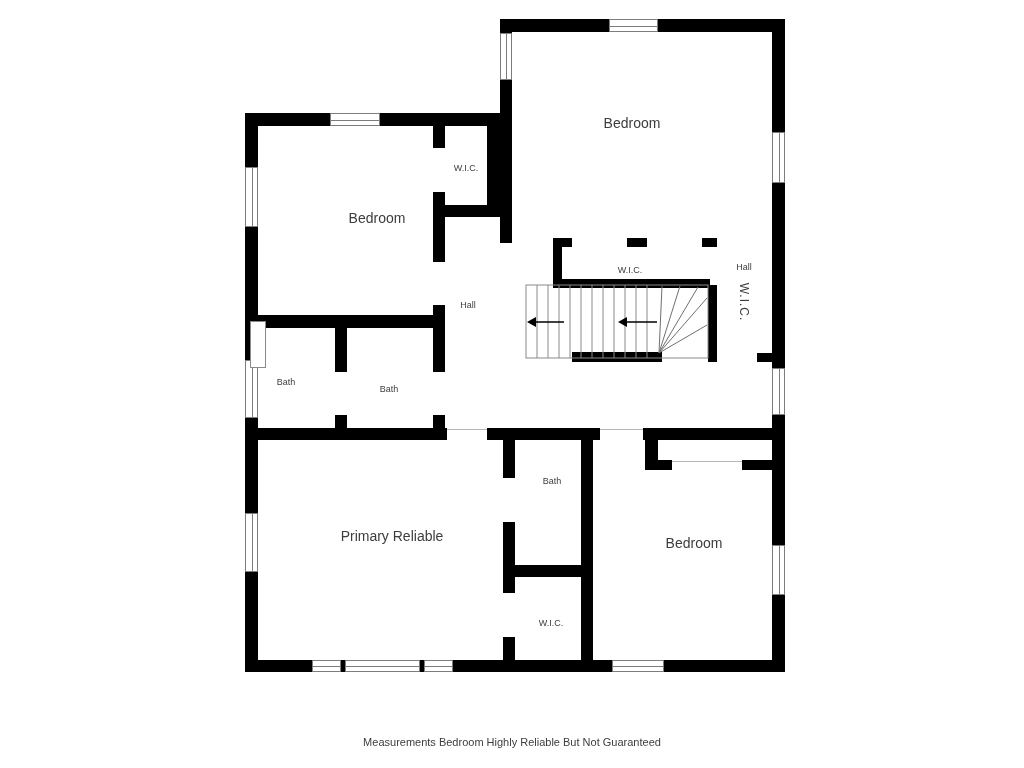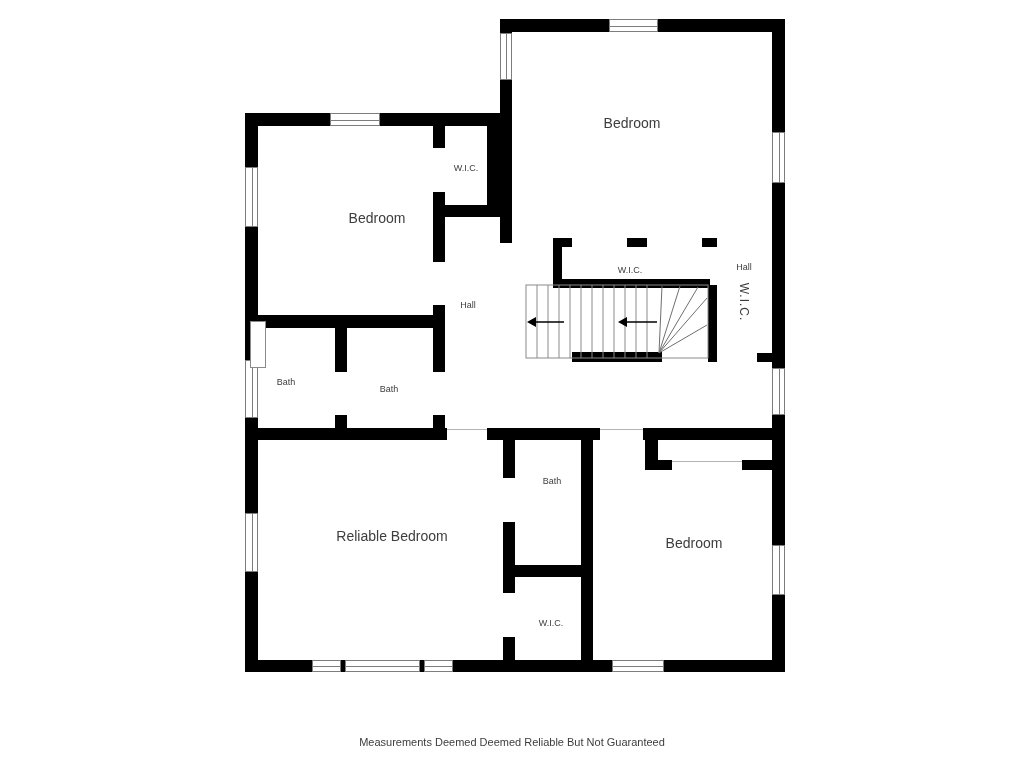--- a/index.html
+++ b/index.html
@@ -156,19 +156,19 @@
 
   <div class="room-label" style="left: 377px; top: 218px; font-size: 14px;">Bedroom</div>
   <div class="room-label" style="left: 466px; top: 168px; font-size: 9px;">W.I.C.</div>
   <div class="room-label" style="left: 632px; top: 123px; font-size: 14px;">Bedroom</div>
   <div class="room-label" style="left: 630px; top: 270px; font-size: 9px;">W.I.C.</div>
   <div class="room-label" style="left: 744px; top: 267px; font-size: 9px;">Hall</div>
   <div class="room-label rot" style="left: 744px; top: 302px; font-size: 12px;">W.I.C.</div>
   <div class="room-label" style="left: 468px; top: 305px; font-size: 9px;">Hall</div>
   <div class="room-label" style="left: 286px; top: 382px; font-size: 9px;">Bath</div>
   <div class="room-label" style="left: 389px; top: 389px; font-size: 9px;">Bath</div>
-  <div class="room-label" style="left: 392px; top: 536px; font-size: 14px;">Reliable Bedroom</div>
+  <div class="room-label" style="left: 392px; top: 536px; font-size: 14px;">Primary Reliable</div>
   <div class="room-label" style="left: 552px; top: 481px; font-size: 9px;">Bath</div>
   <div class="room-label" style="left: 551px; top: 623px; font-size: 9px;">W.I.C.</div>
   <div class="room-label" style="left: 694px; top: 543px; font-size: 14px;">Bedroom</div>
 
-  <div id="footer-text">Measurements Deemed Deemed Reliable But Not Guaranteed</div>
+  <div id="footer-text">Measurements Bedroom Highly Reliable But Not Guaranteed</div>
 </div>
 
 </body></html>

